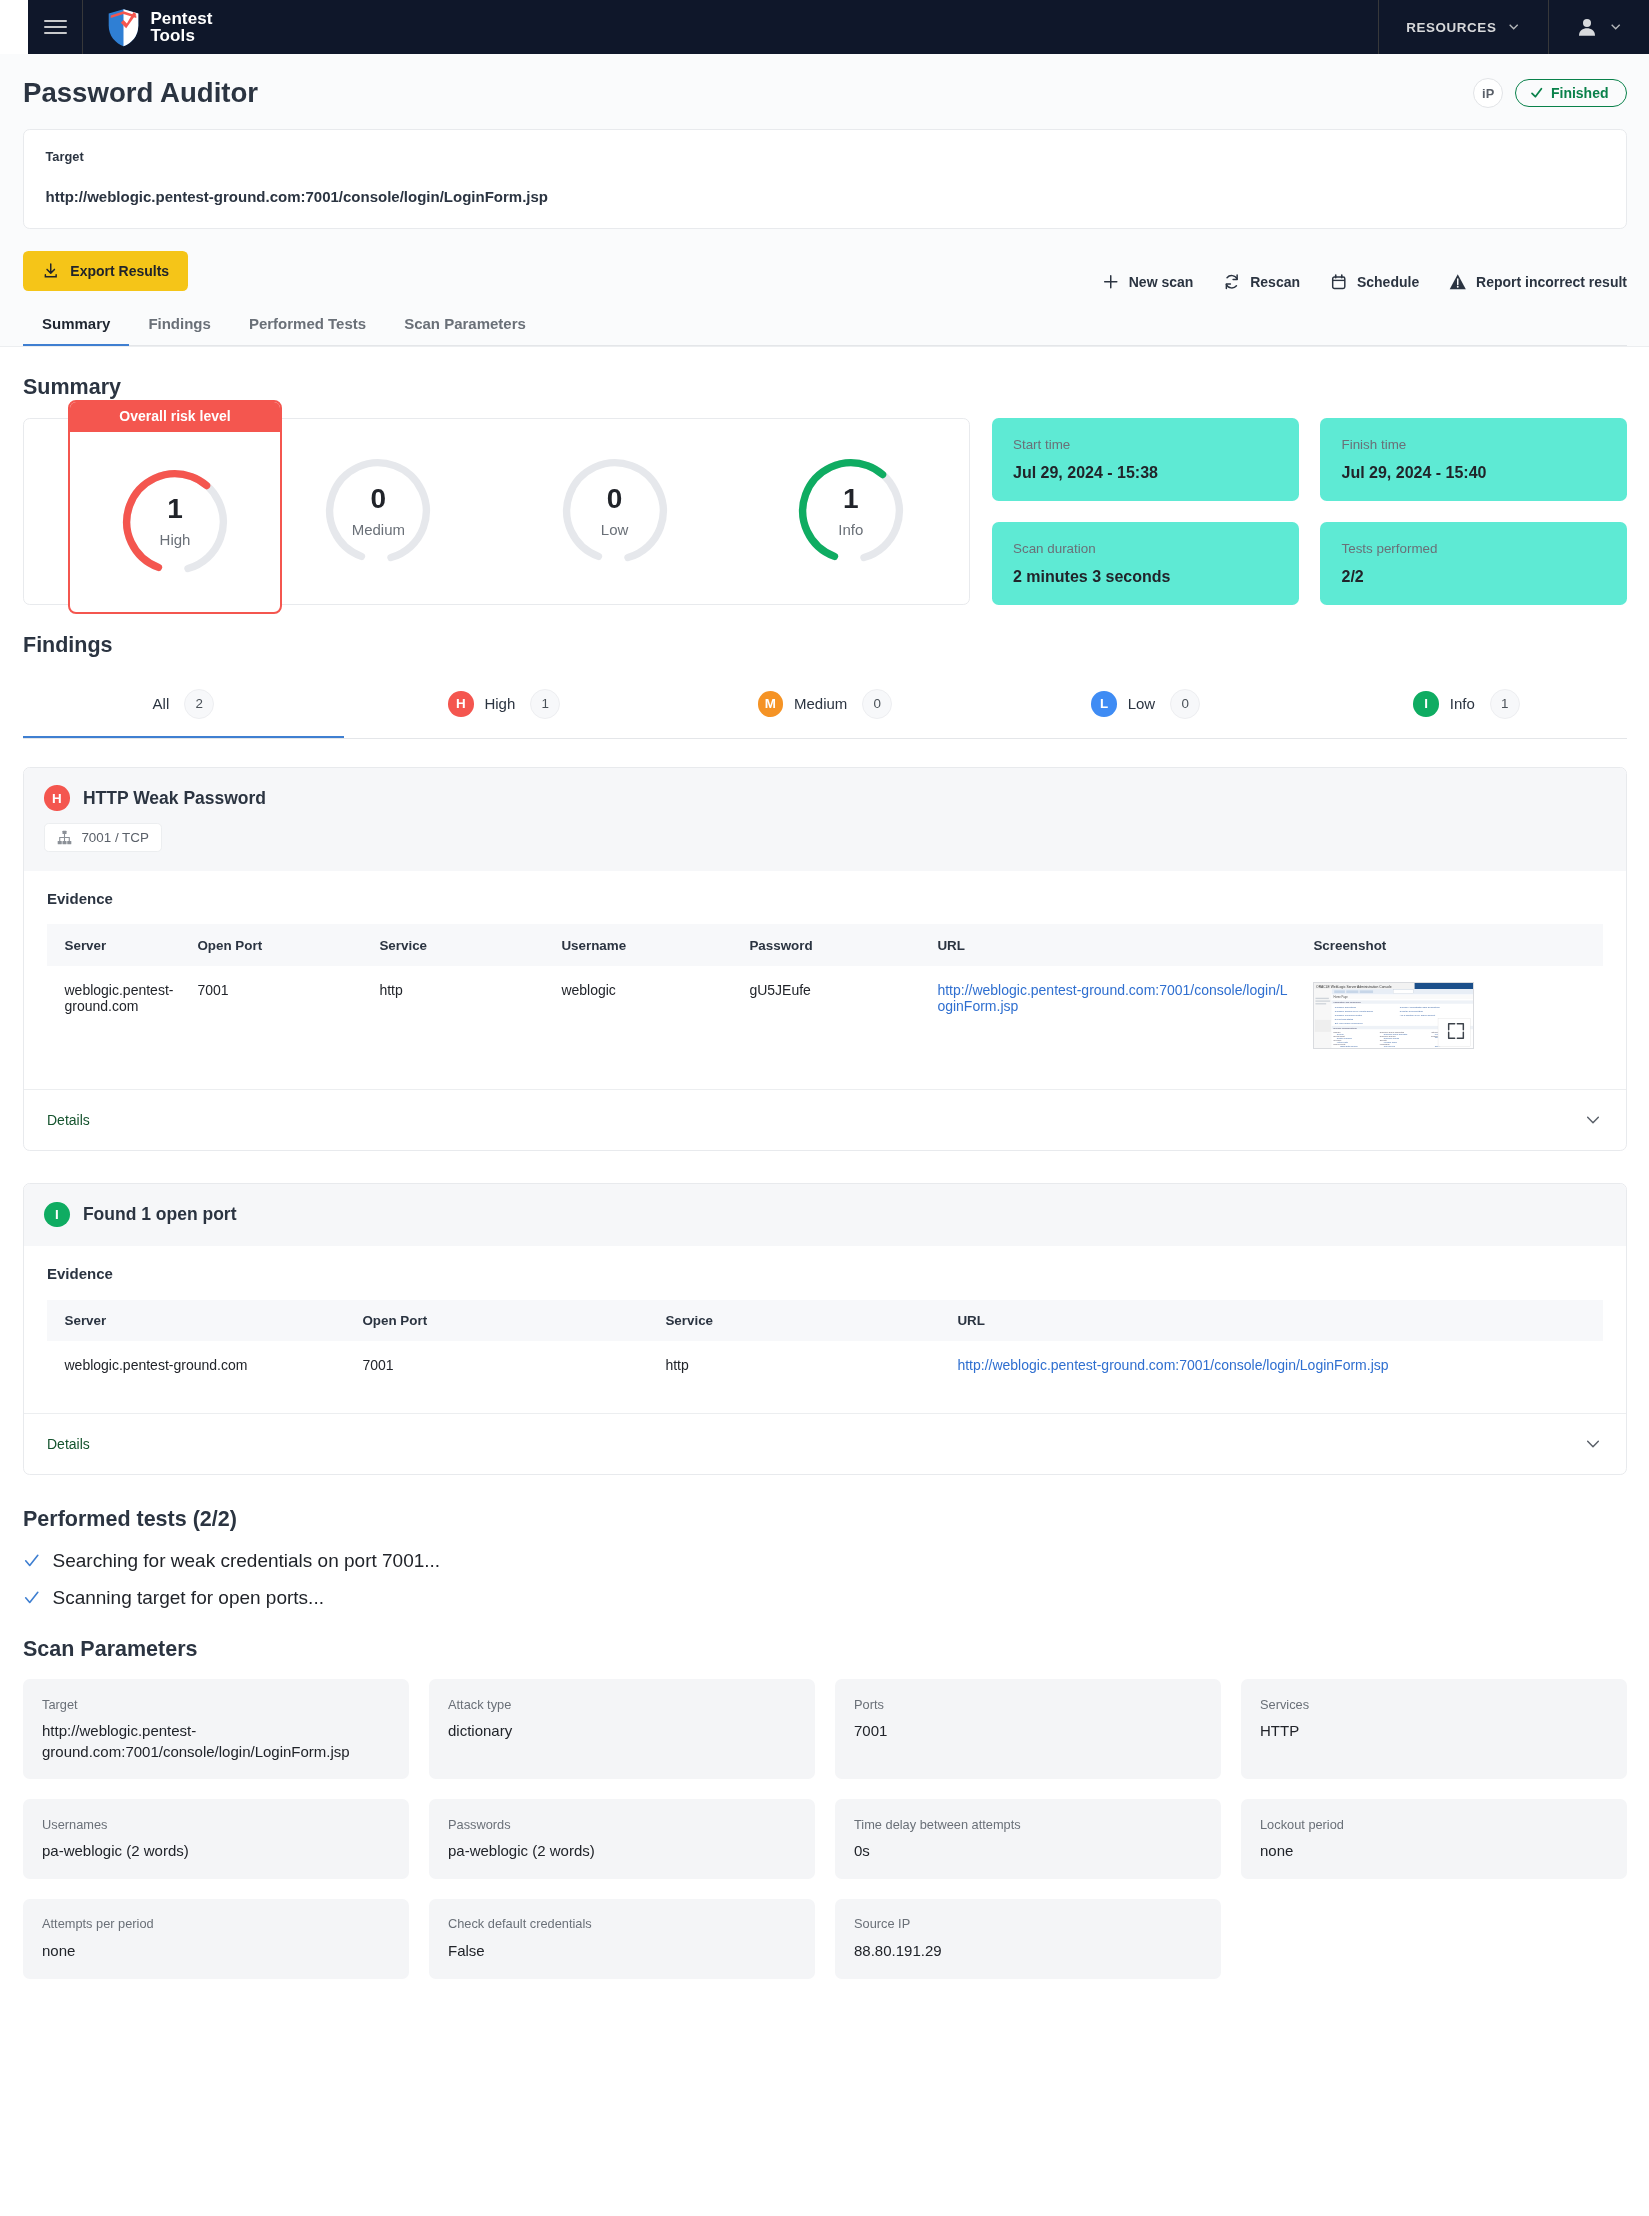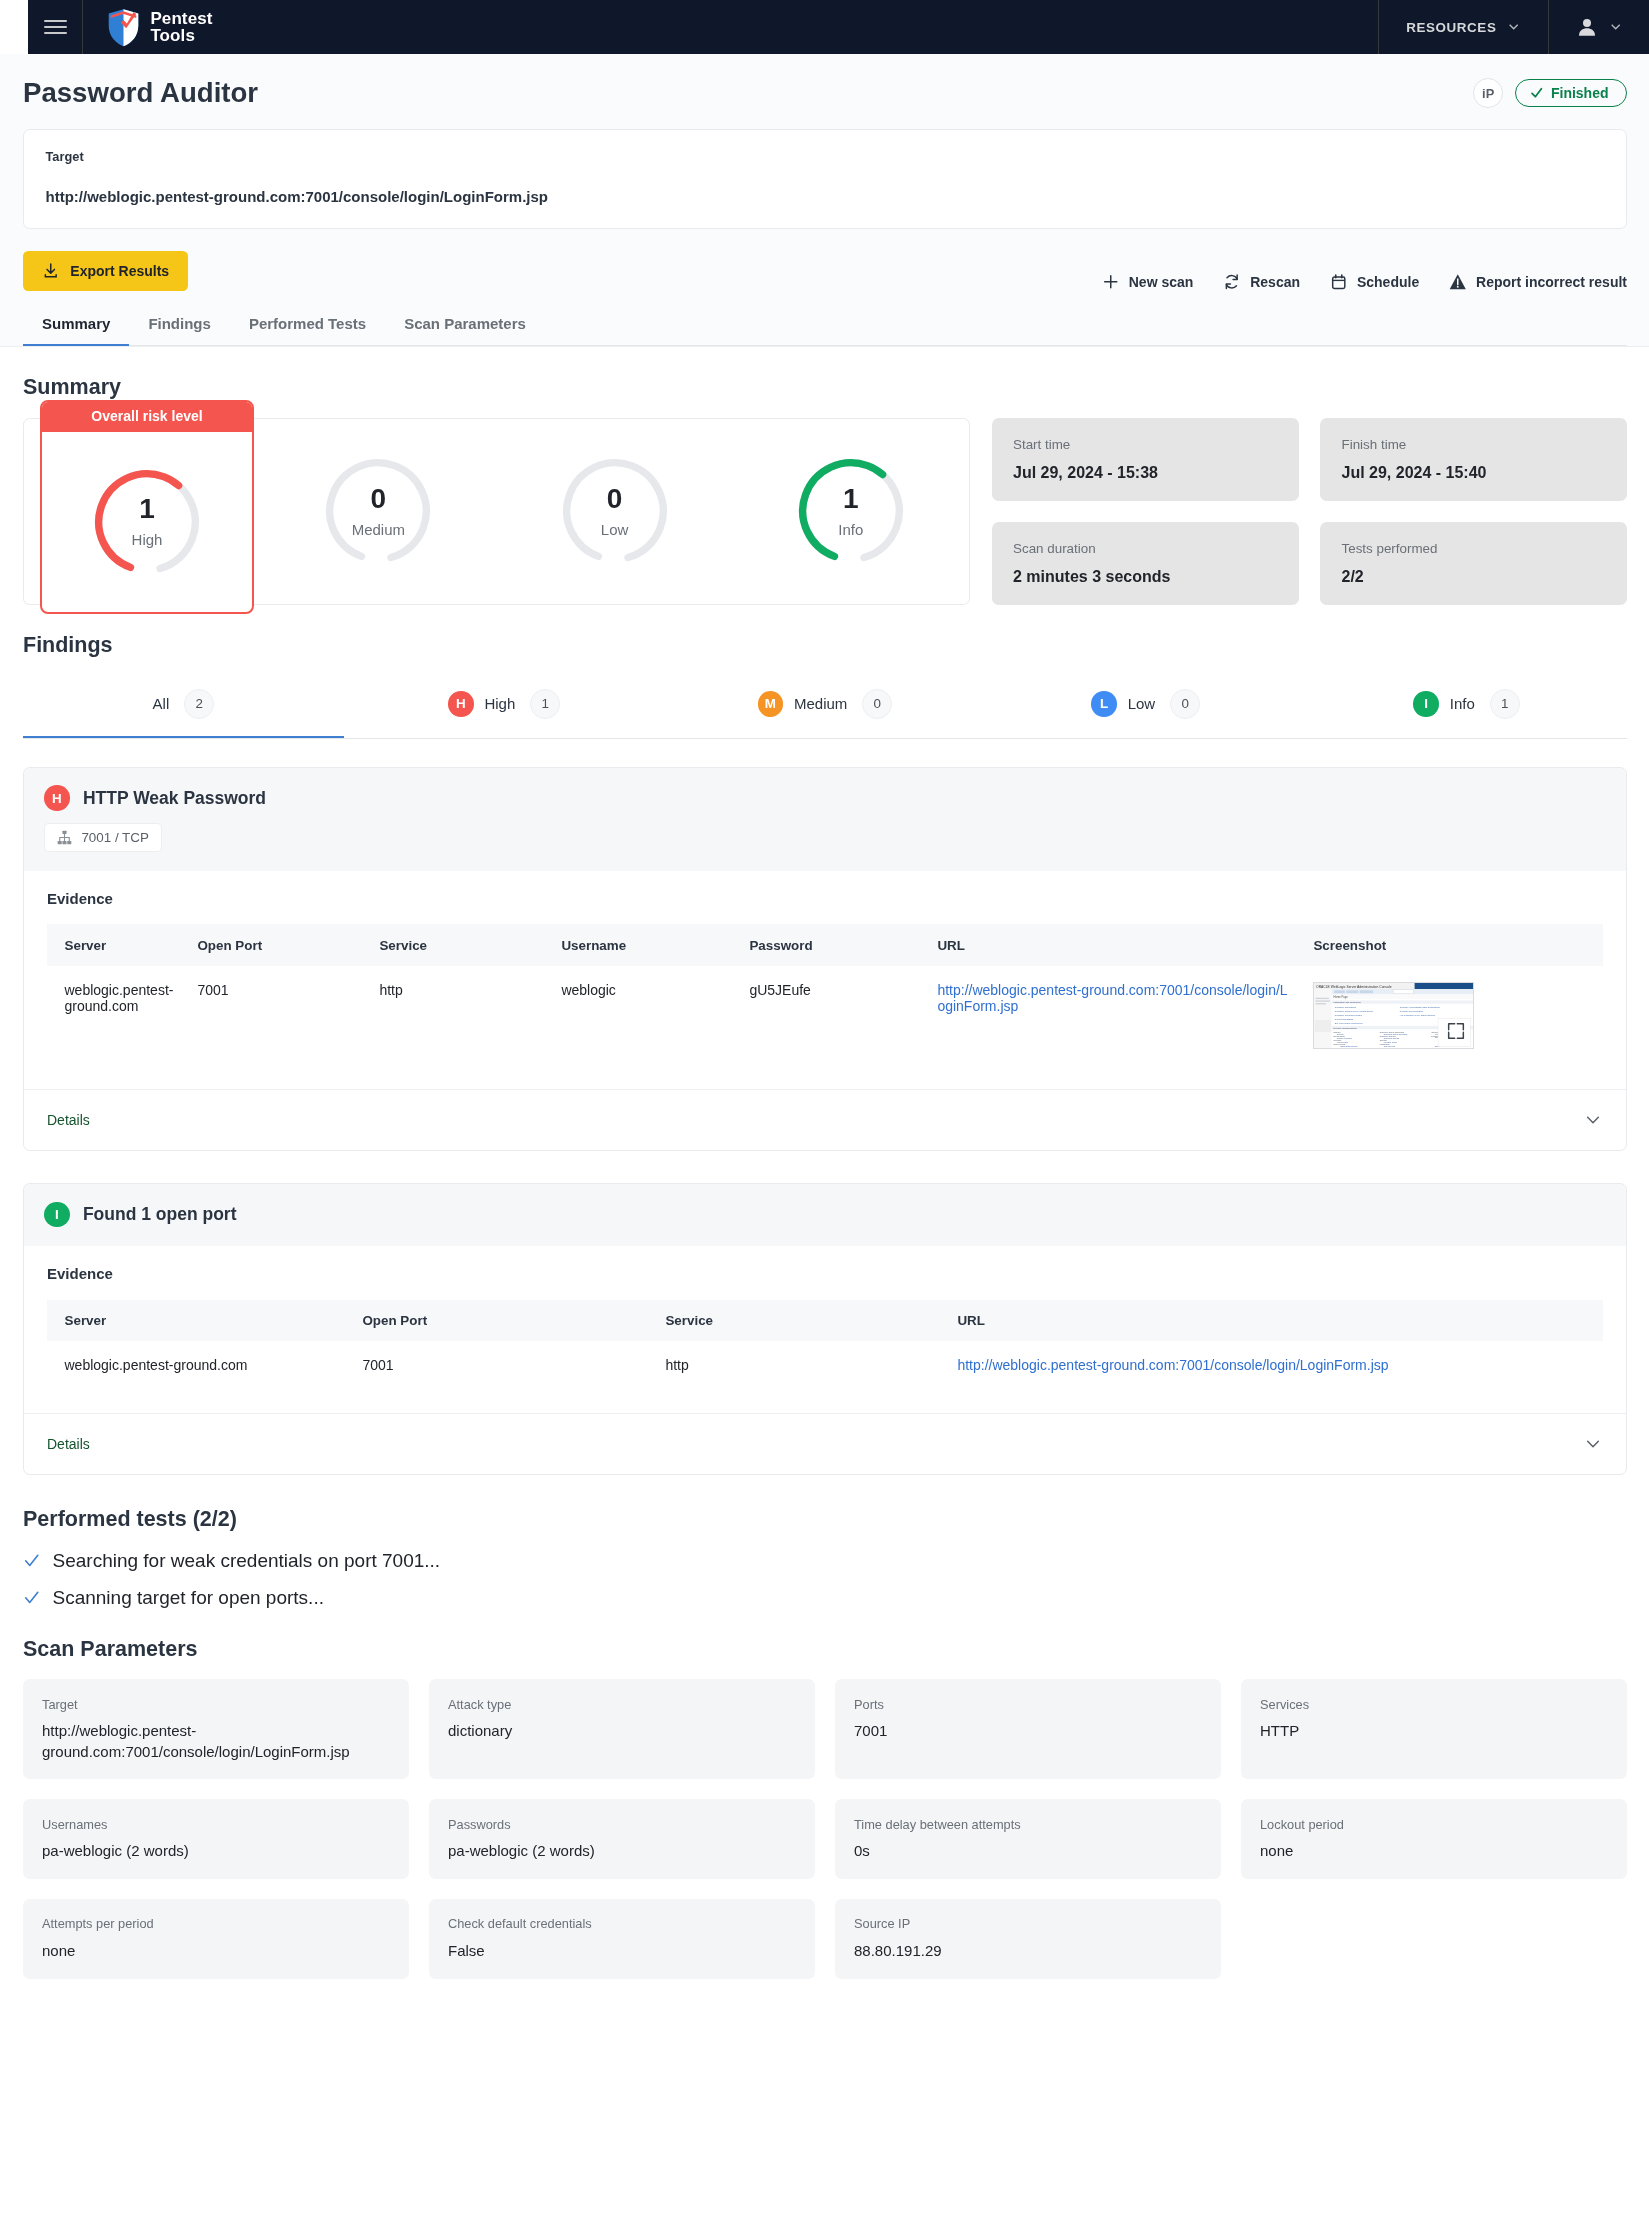--- a/index.html
+++ b/index.html
@@ -143,41 +143,41 @@
   .gauge-wrap { position: relative; width: 118px; height: 118px; }
   .gauge-wrap svg { display:block; width: 118px; height: 118px; }
   .gauge-center {
     position: absolute; inset: 0;
     display: flex; flex-direction: column; align-items: center; justify-content: center;
   }
   .gauge-num { font-size: 28px; font-weight: bold; color: #21242a; line-height: 1; }
   .gauge-lbl { margin-top: 8px; font-size: 15px; color: #6a7078; }
 
   .overall-box {
-    position: absolute; left: 16px; top: -19px;
+    position: absolute; left: 44px; top: -19px;
     width: 214px; height: 214px;
     border: 2.7px solid #f4564f; border-radius: 8px;
     background: #fff;
     overflow: hidden;
     display: flex; flex-direction: column; align-items: center;
   }
   .overall-head {
     width: 100%; background: #f4564f; color: #fff;
     text-align: center; font-size: 14px; font-weight: bold;
     padding: 6.7px 0 8px 0;
   }
   .overall-body { flex: 1; display:flex; align-items:center; justify-content:center; }
 
   .scaninfo {
     flex: 1;
     display: grid; grid-template-columns: 1fr 1fr; grid-template-rows: 1fr 1fr;
     gap: 21.5px;
   }
   .info-card {
-    background: #e5e5e5; border-radius: 6.7px;
+    background: #5eead4; border-radius: 6.7px;
     padding: 19px 21.5px;
     display: flex; flex-direction: column; justify-content: space-between;
   }
   .info-lbl { font-size: 13.4px; color: #6a7078; }
   .info-val { margin-top: 12px; font-size: 16px; font-weight: bold; color: #21242a; }
 
   
   .filter-tabs {
     display: flex; border-bottom: 0.7px solid #e4e6e9; margin-bottom: 28px;
   }

